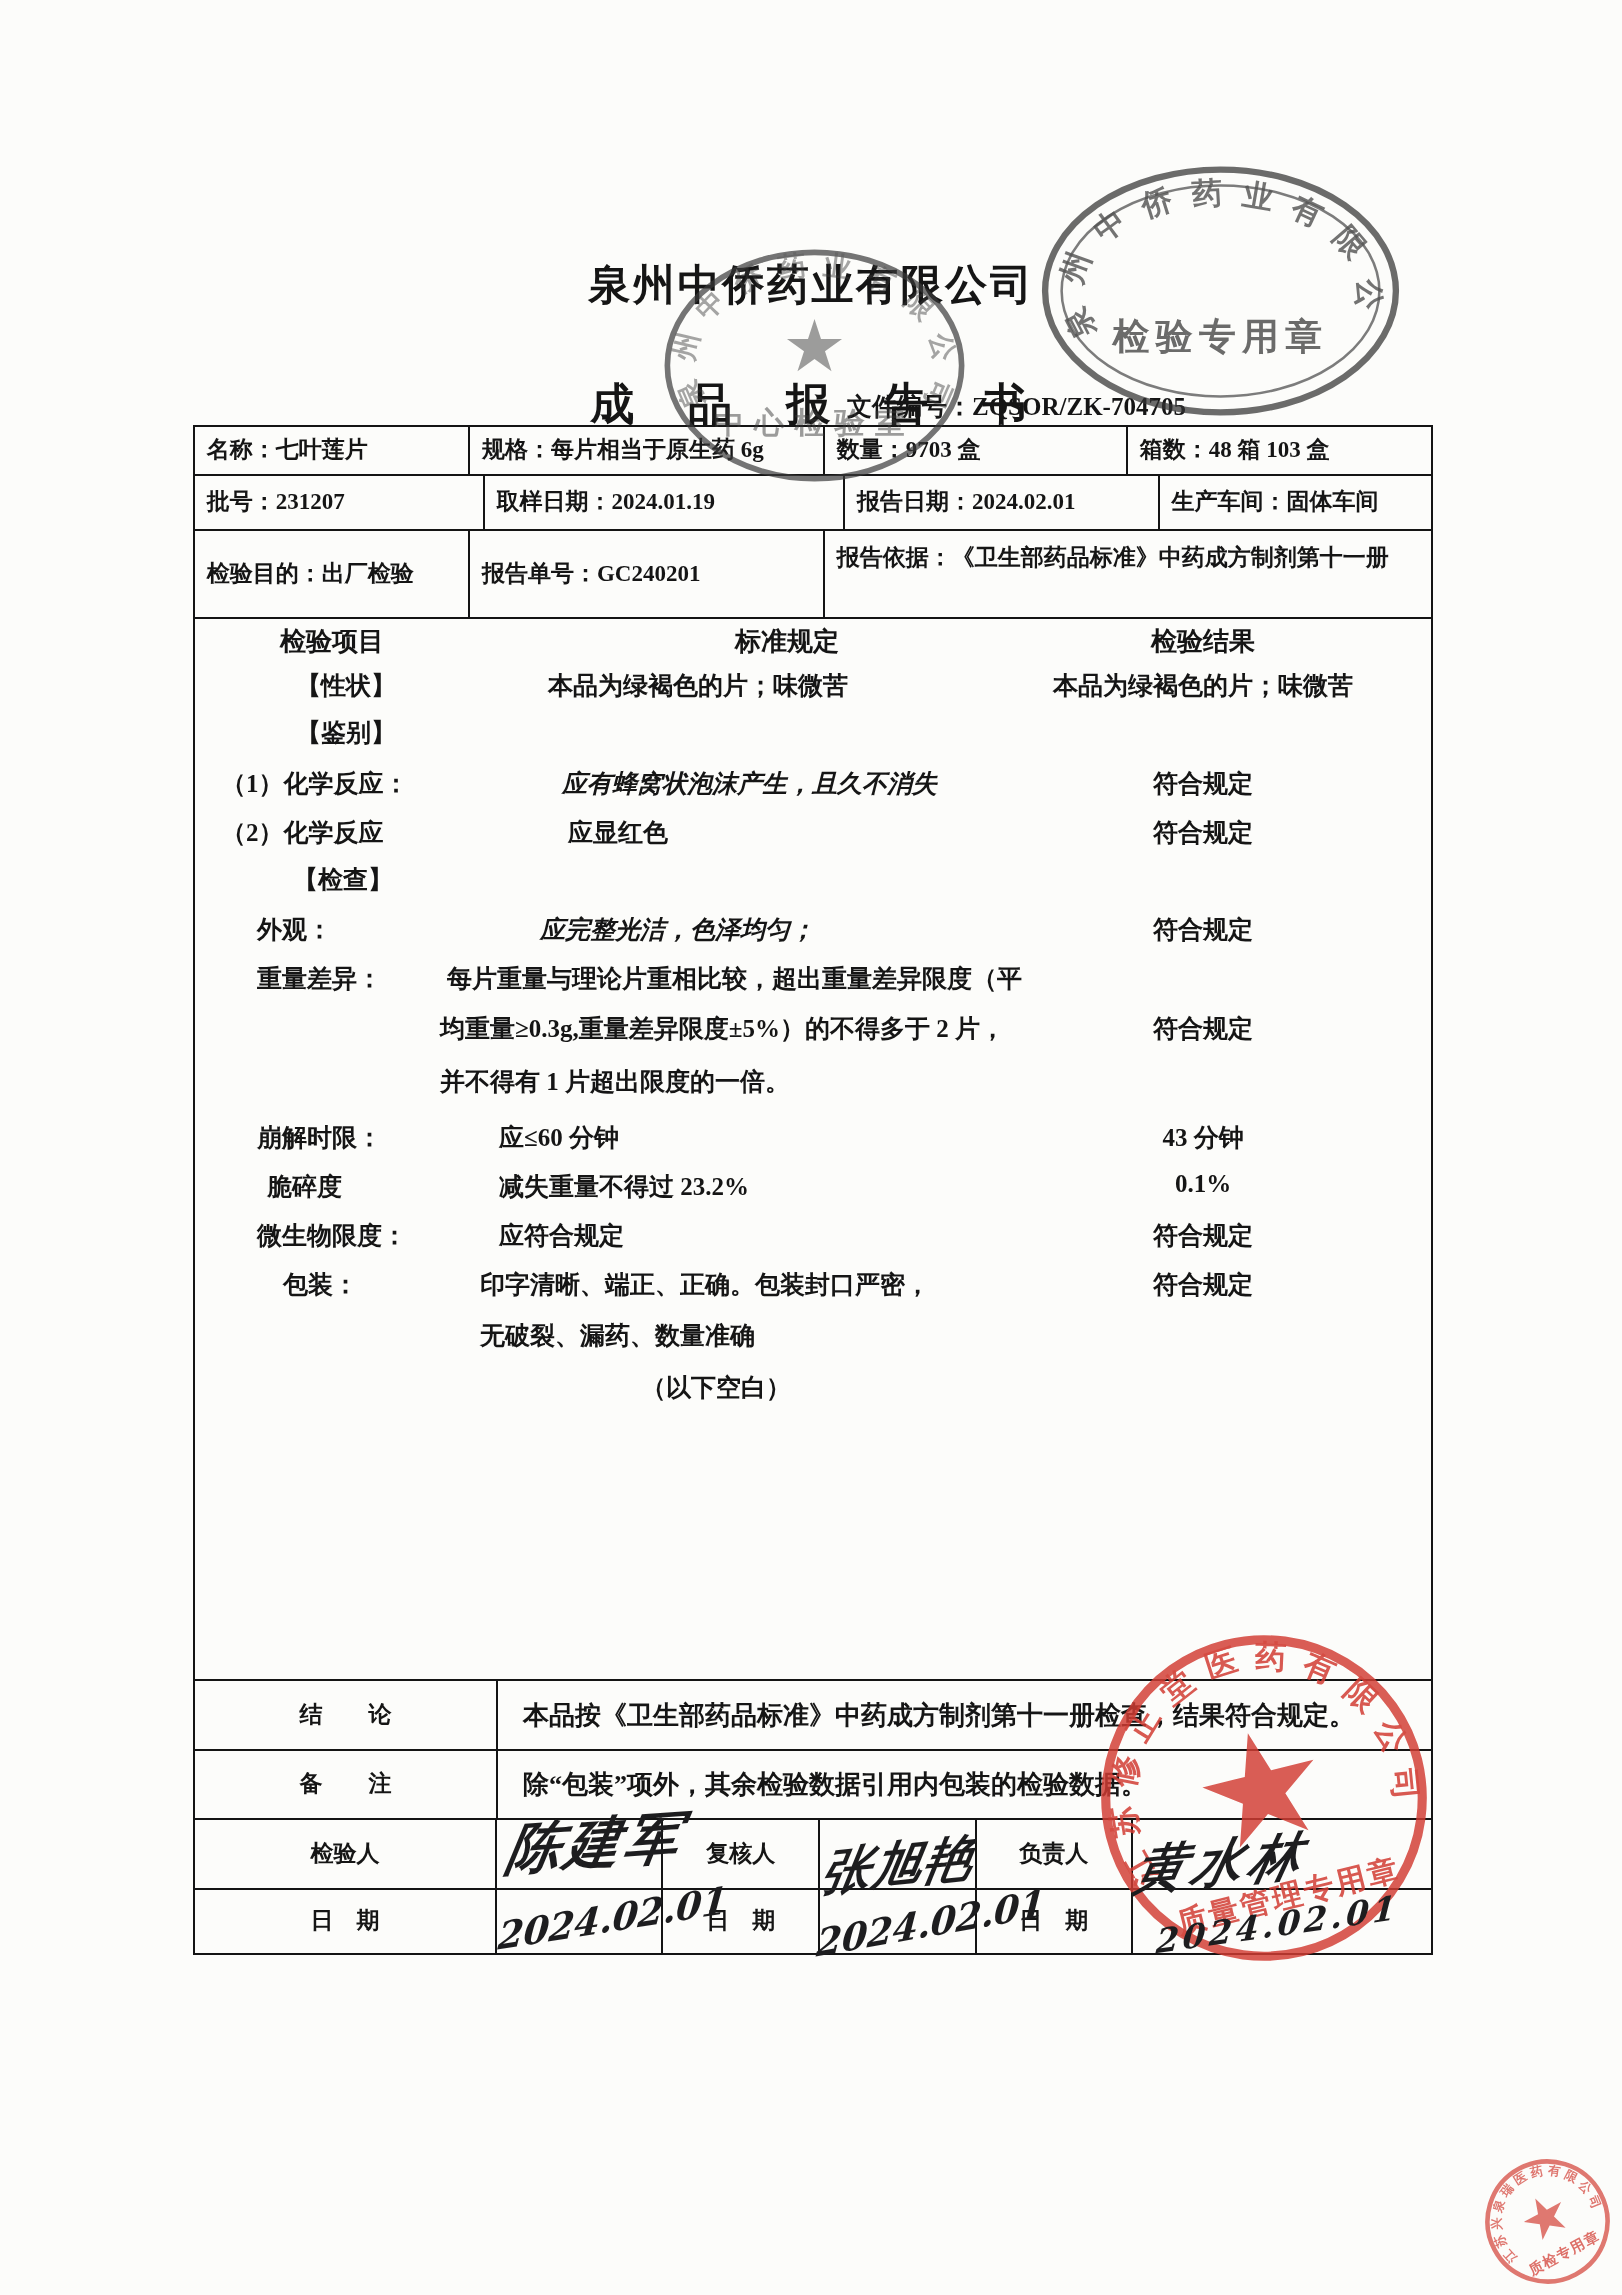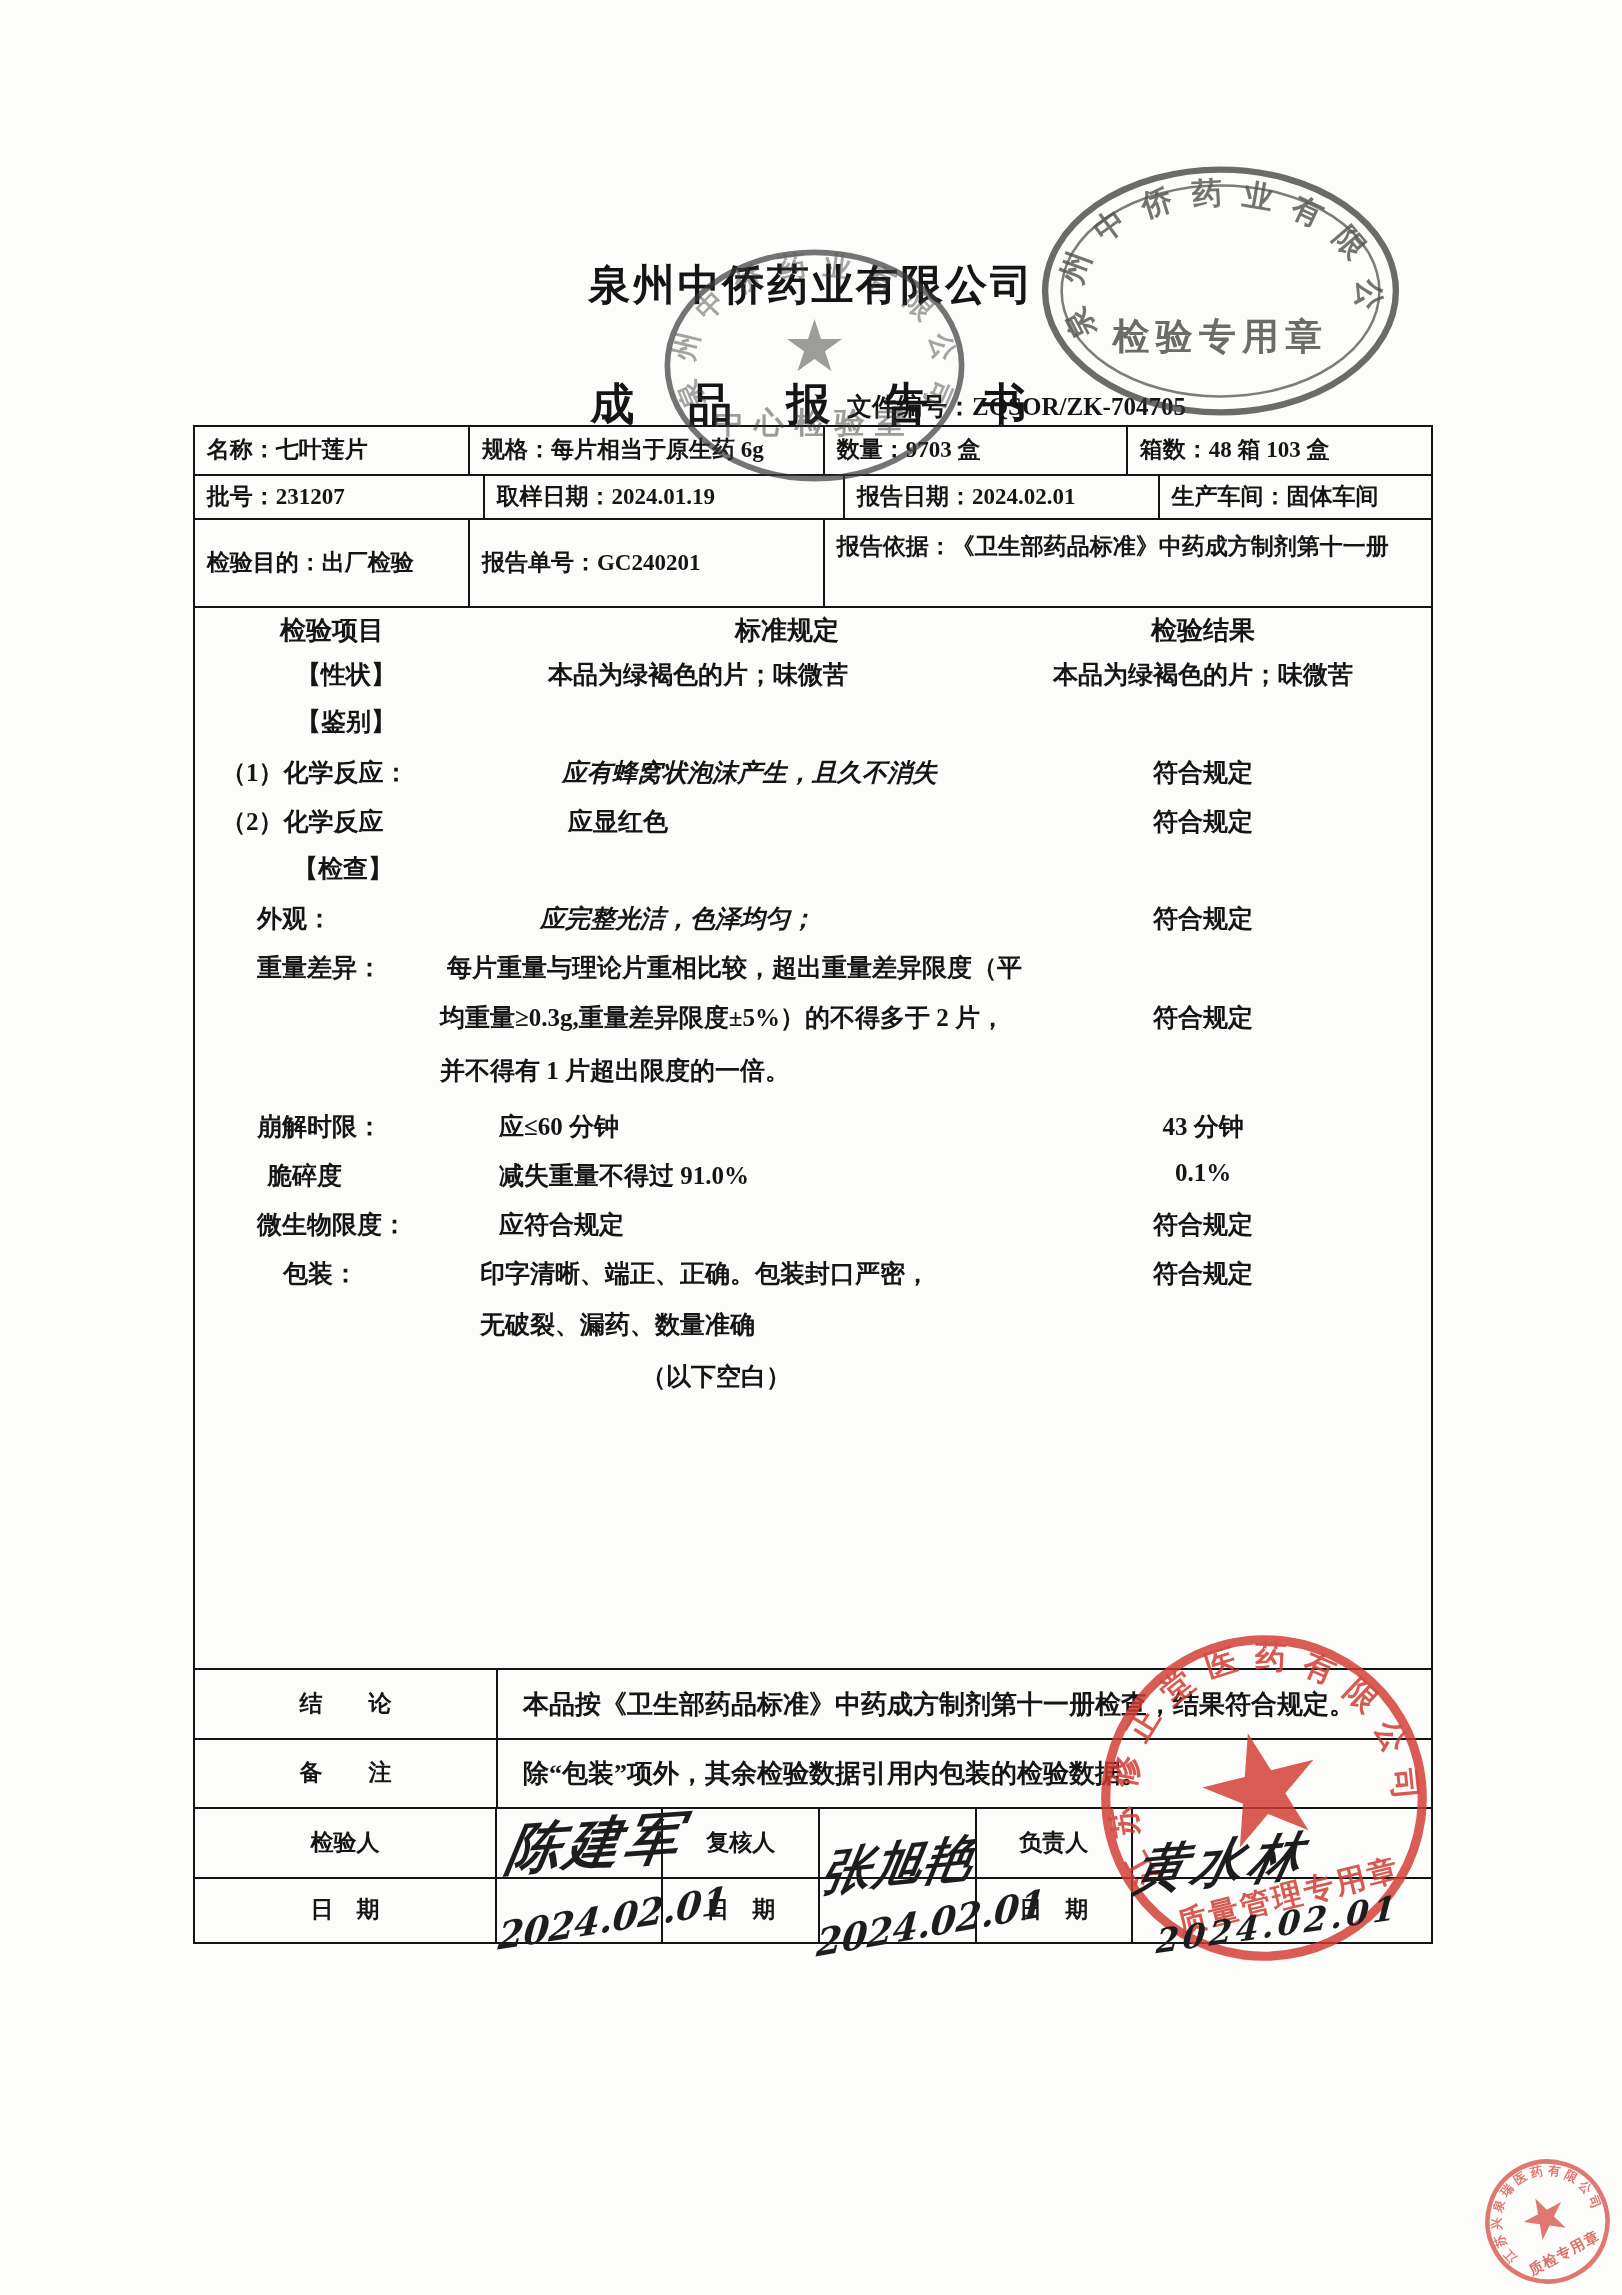--- a/index.html
+++ b/index.html
@@ -32,21 +32,21 @@
   .trow{display:flex;box-sizing:border-box;border-top:2px solid #141414;}
   .trow.first{border-top:none;}
   .tcell{
     box-sizing:border-box;border-left:2px solid #141414;
     padding:5.2px 11.8px;display:flex;align-items:center;
     font-size:23px;font-weight:700;line-height:1.5;
   }
   .tcell.nol{border-left:none;}
   .lbl{white-space:nowrap;}
   .val{white-space:nowrap;}
-  .r1{height:47px;} .r2{height:44px;gap:43px;} .r3{height:88px;}
+  .r1{height:47px;} .r2{height:55px;gap:43px;} .r3{height:88px;}
   .r4{height:1062px;position:relative;display:block;}
   .r5{height:70px;} .r6{height:69px;} .r7{height:70px;} .r8{height:65px;}
   .c419{width:274px;} .c544{width:356px;} .c464{width:304px;} .c468{width:306px;}
   .c932{width:610px;align-items:flex-start;padding-top:9.2px;}
   .c932 .wrap{white-space:normal;line-height:1.55;}
   .c460{width:301px;justify-content:center;}
   .c255{width:167px;} .c240{width:157px;} .c460e{width:301px;}
   .cfill{flex:1;}
   
   .insp{position:absolute;font-size:25px;font-weight:700;white-space:nowrap;}
@@ -166,21 +166,21 @@
       <span class="insp" style="left:252px;top:343px;">每片重量与理论片重相比较，超出重量差异限度（平</span>
       <span class="insp" style="left:245px;top:393px;">均重量≥0.3g,重量差异限度±5%）的不得多于 2 片，</span>
       <span class="insp" style="left:245px;top:446px;">并不得有 1 片超出限度的一倍。</span>
       <span class="insp resbox" style="top:393px;">符合规定</span>
 
       <span class="insp" style="left:62px;top:502px;">崩解时限：</span>
       <span class="insp" style="left:304px;top:502px;">应≤60 分钟</span>
       <span class="insp resbox" style="top:502px;">43 分钟</span>
 
       <span class="insp" style="left:72px;top:551px;">脆碎度</span>
-      <span class="insp" style="left:304px;top:551px;">减失重量不得过 91.0%</span>
+      <span class="insp" style="left:304px;top:551px;">减失重量不得过 23.2%</span>
       <span class="insp resbox" style="top:551px;">0.1%</span>
 
       <span class="insp" style="left:62px;top:600px;">微生物限度：</span>
       <span class="insp" style="left:304px;top:600px;">应符合规定</span>
       <span class="insp resbox" style="top:600px;">符合规定</span>
 
       <span class="insp" style="left:88px;top:649px;">包装：</span>
       <span class="insp" style="left:285px;top:649px;">印字清晰、端正、正确。包装封口严密，</span>
       <span class="insp resbox" style="top:649px;">符合规定</span>
       <span class="insp" style="left:285px;top:700px;">无破裂、漏药、数量准确</span>

